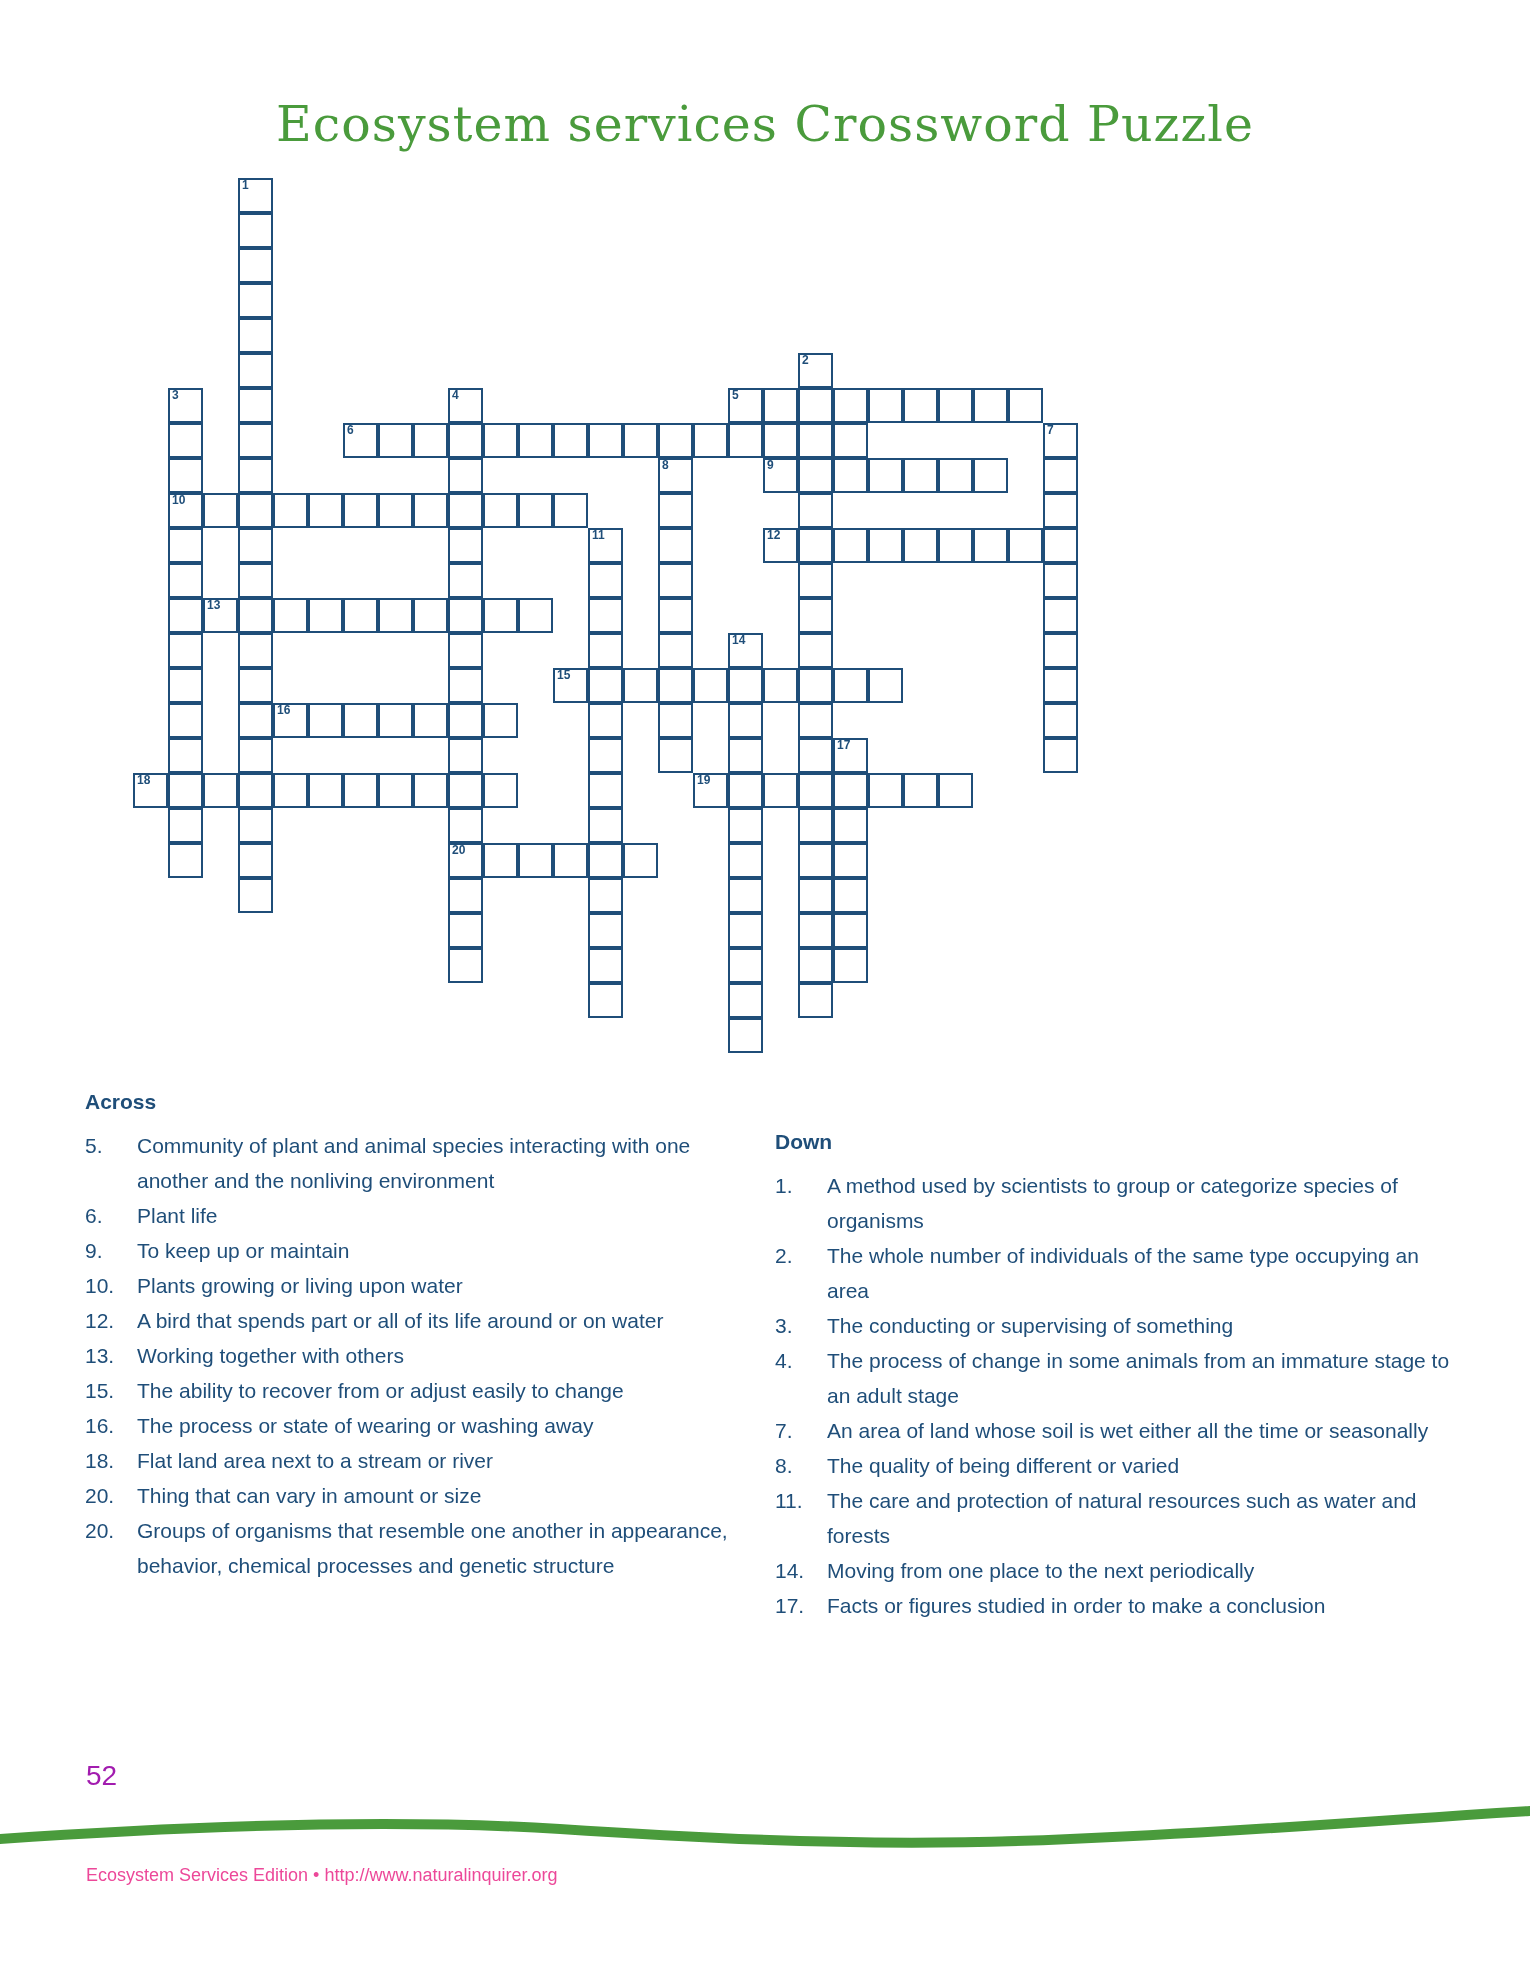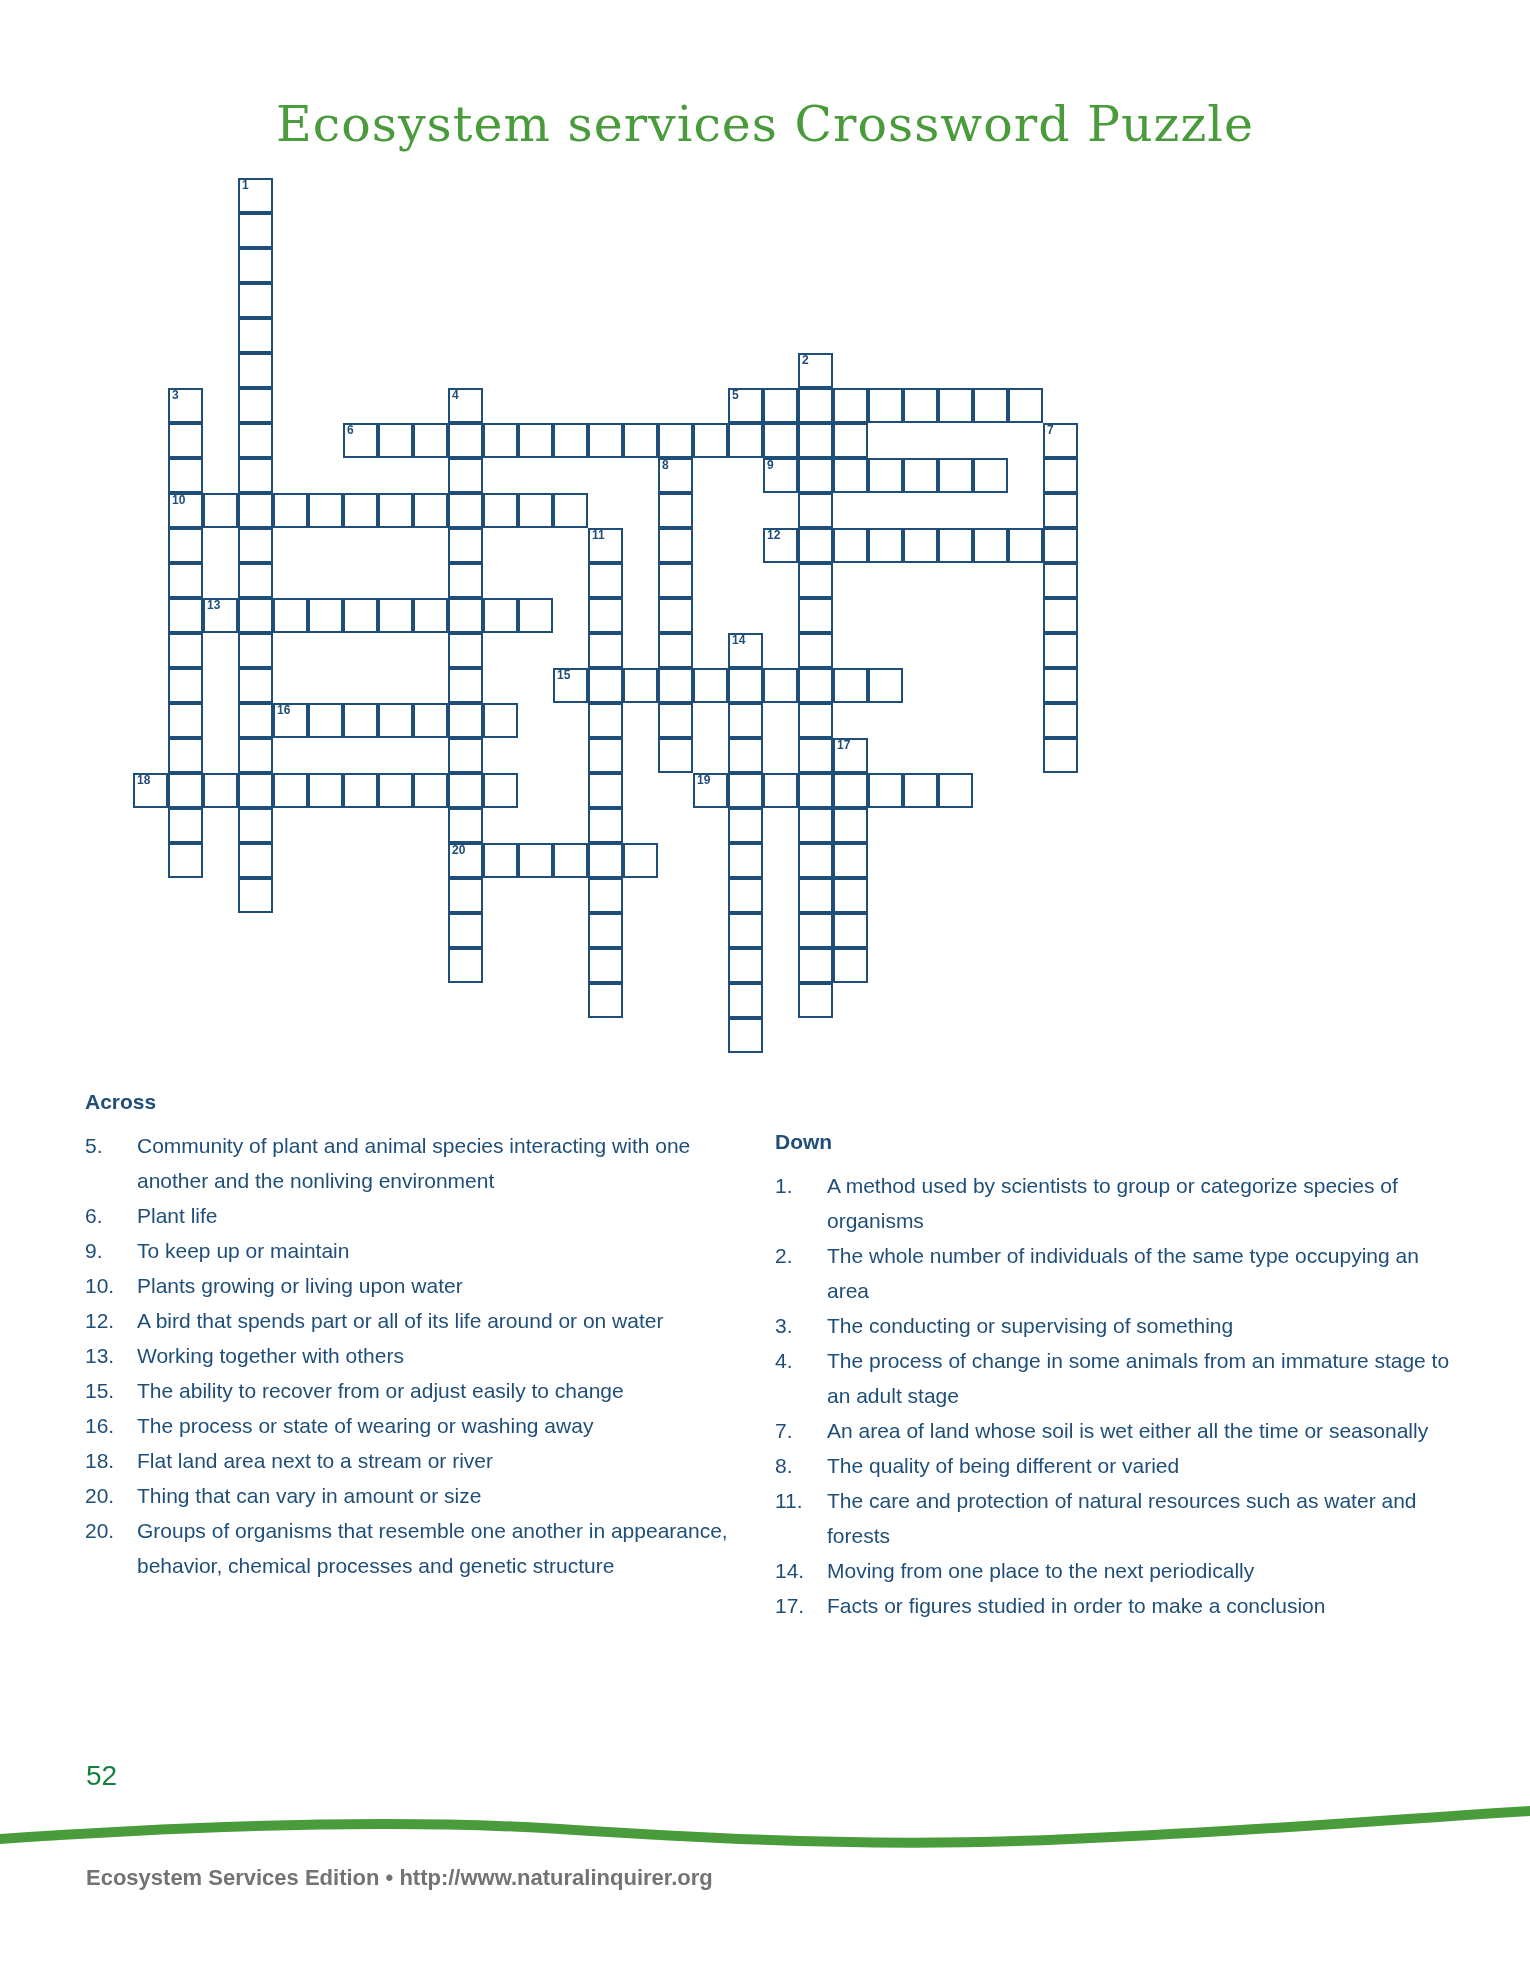--- a/index.html
+++ b/index.html
@@ -91,31 +91,31 @@
     font-weight: 400;
   }
   .clue-text {
     flex: 1 1 auto;
   }
   #page-number {
     position: absolute;
     left: 86px;
     top: 1760px;
     font-size: 28px;
-    color: #15803d;
+    color: #a21caf;
     font-weight: 400;
     text-align: right;
   }
   #footer-text {
     position: absolute;
     left: 86px;
     top: 1865px;
-    font-size: 22px;
-    color: #737373;
-    font-weight: bold;
+    font-size: 18px;
+    color: #ec4899;
+    font-weight: normal;
   }
   .swoosh {
     position: absolute;
     left: 0;
     top: 1790px;
     width: 1530px;
     height: 70px;
   }
 </style>
 </head>

